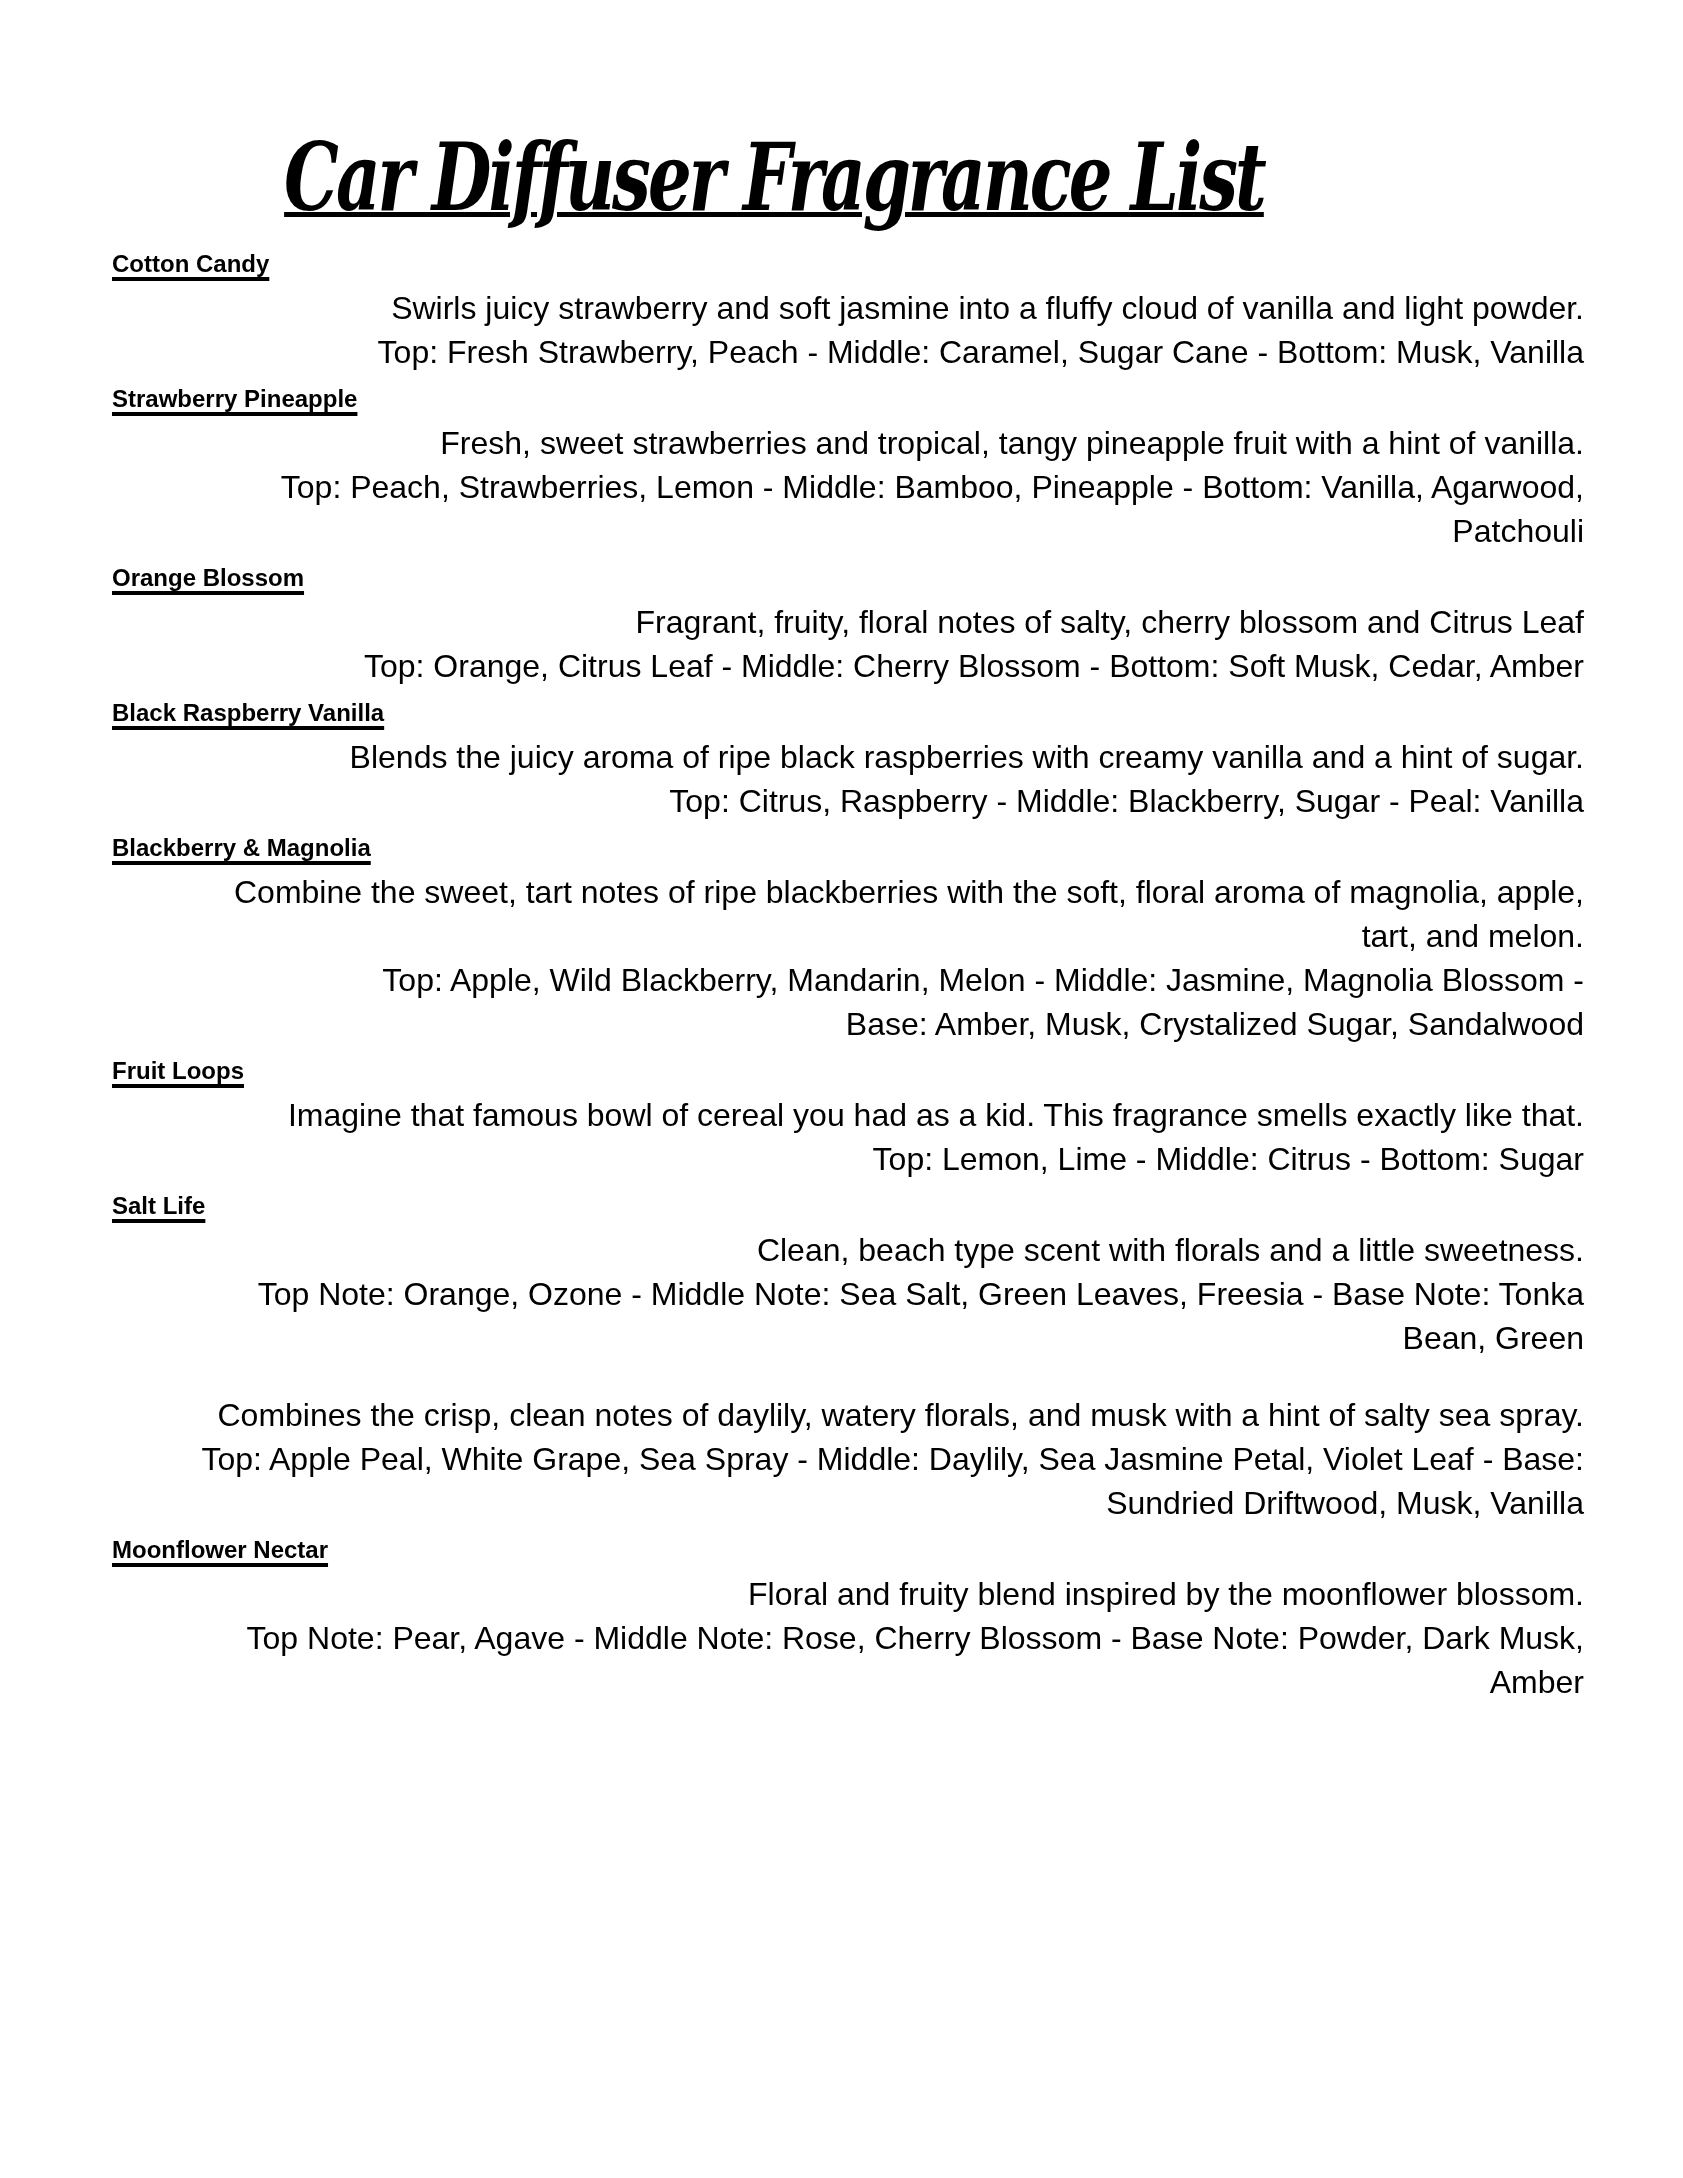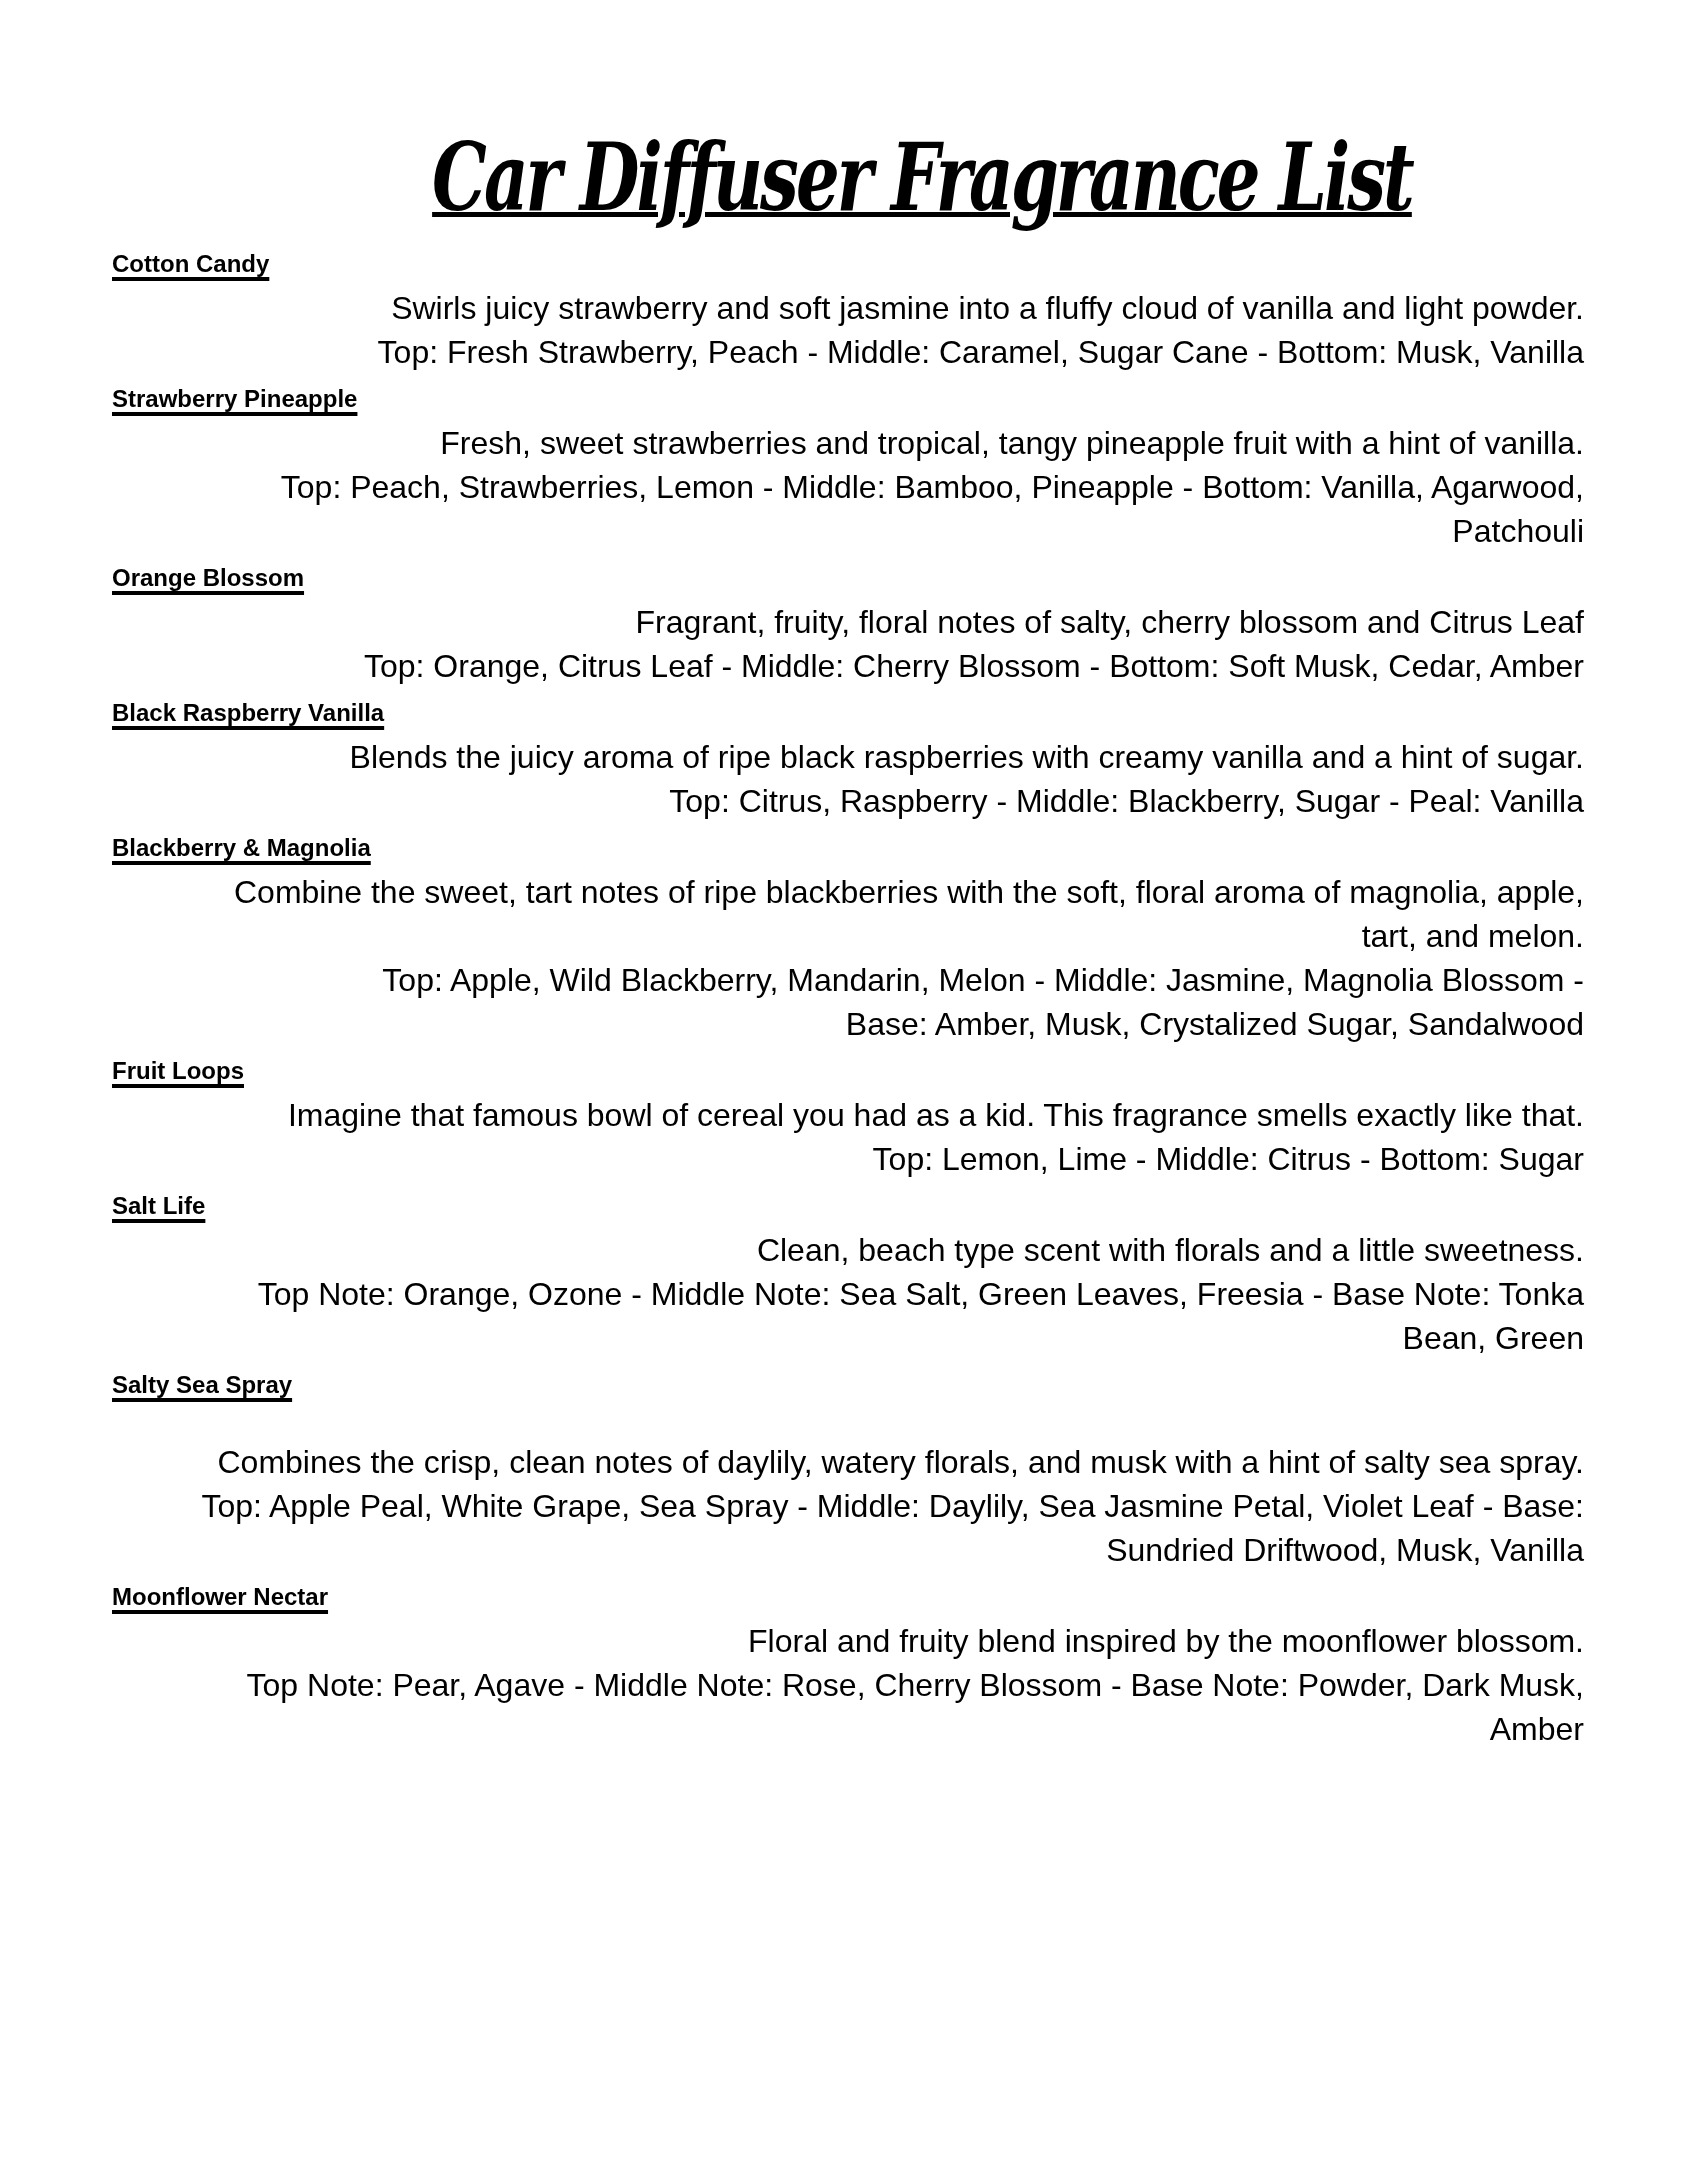--- a/index.html
+++ b/index.html
@@ -14,21 +14,21 @@
     background: #ffffff;
     color: #000000;
     font-family: "Liberation Sans", sans-serif;
     font-size: 32px;
     line-height: 44px;
     box-sizing: border-box;
     padding: 0 99px 0 112px;
     overflow: hidden;
   }
   .title-wrap {
-    text-align: right;
+    text-align: left;
     padding-top: 51px;
     height: 137px;
   }
   .doc-title {
     display: inline-block;
     font-family: "DejaVu Serif", serif;
     font-style: italic;
     font-weight: bold;
     font-size: 93px;
     line-height: 129px;
@@ -114,21 +114,20 @@
   </section>
 
   <section class="frag">
     <div class="frag-name-row"><h2 class="frag-name">Salt Life</h2></div>
     <div class="frag-line">Clean, beach type scent with florals and a little sweetness.</div>
     <div class="frag-line">Top Note: Orange, Ozone - Middle Note: Sea Salt, Green Leaves, Freesia - Base Note: Tonka</div>
     <div class="frag-line">Bean, Green</div>
   </section>
 
   <section class="frag">
-    <div class="frag-name-row"><h2 class="frag-name">Salty Sea Spray</h2></div>
     <div class="frag-line pre-gap">Combines the crisp, clean notes of daylily, watery florals, and musk with a hint of salty sea spray.</div>
     <div class="frag-line">Top: Apple Peal, White Grape, Sea Spray - Middle: Daylily, Sea Jasmine Petal, Violet Leaf - Base:</div>
     <div class="frag-line">Sundried Driftwood, Musk, Vanilla</div>
   </section>
 
   <section class="frag">
     <div class="frag-name-row"><h2 class="frag-name">Moonflower Nectar</h2></div>
     <div class="frag-line">Floral and fruity blend inspired by the moonflower blossom.</div>
     <div class="frag-line">Top Note: Pear, Agave - Middle Note: Rose, Cherry Blossom - Base Note: Powder, Dark Musk,</div>
     <div class="frag-line">Amber</div>

